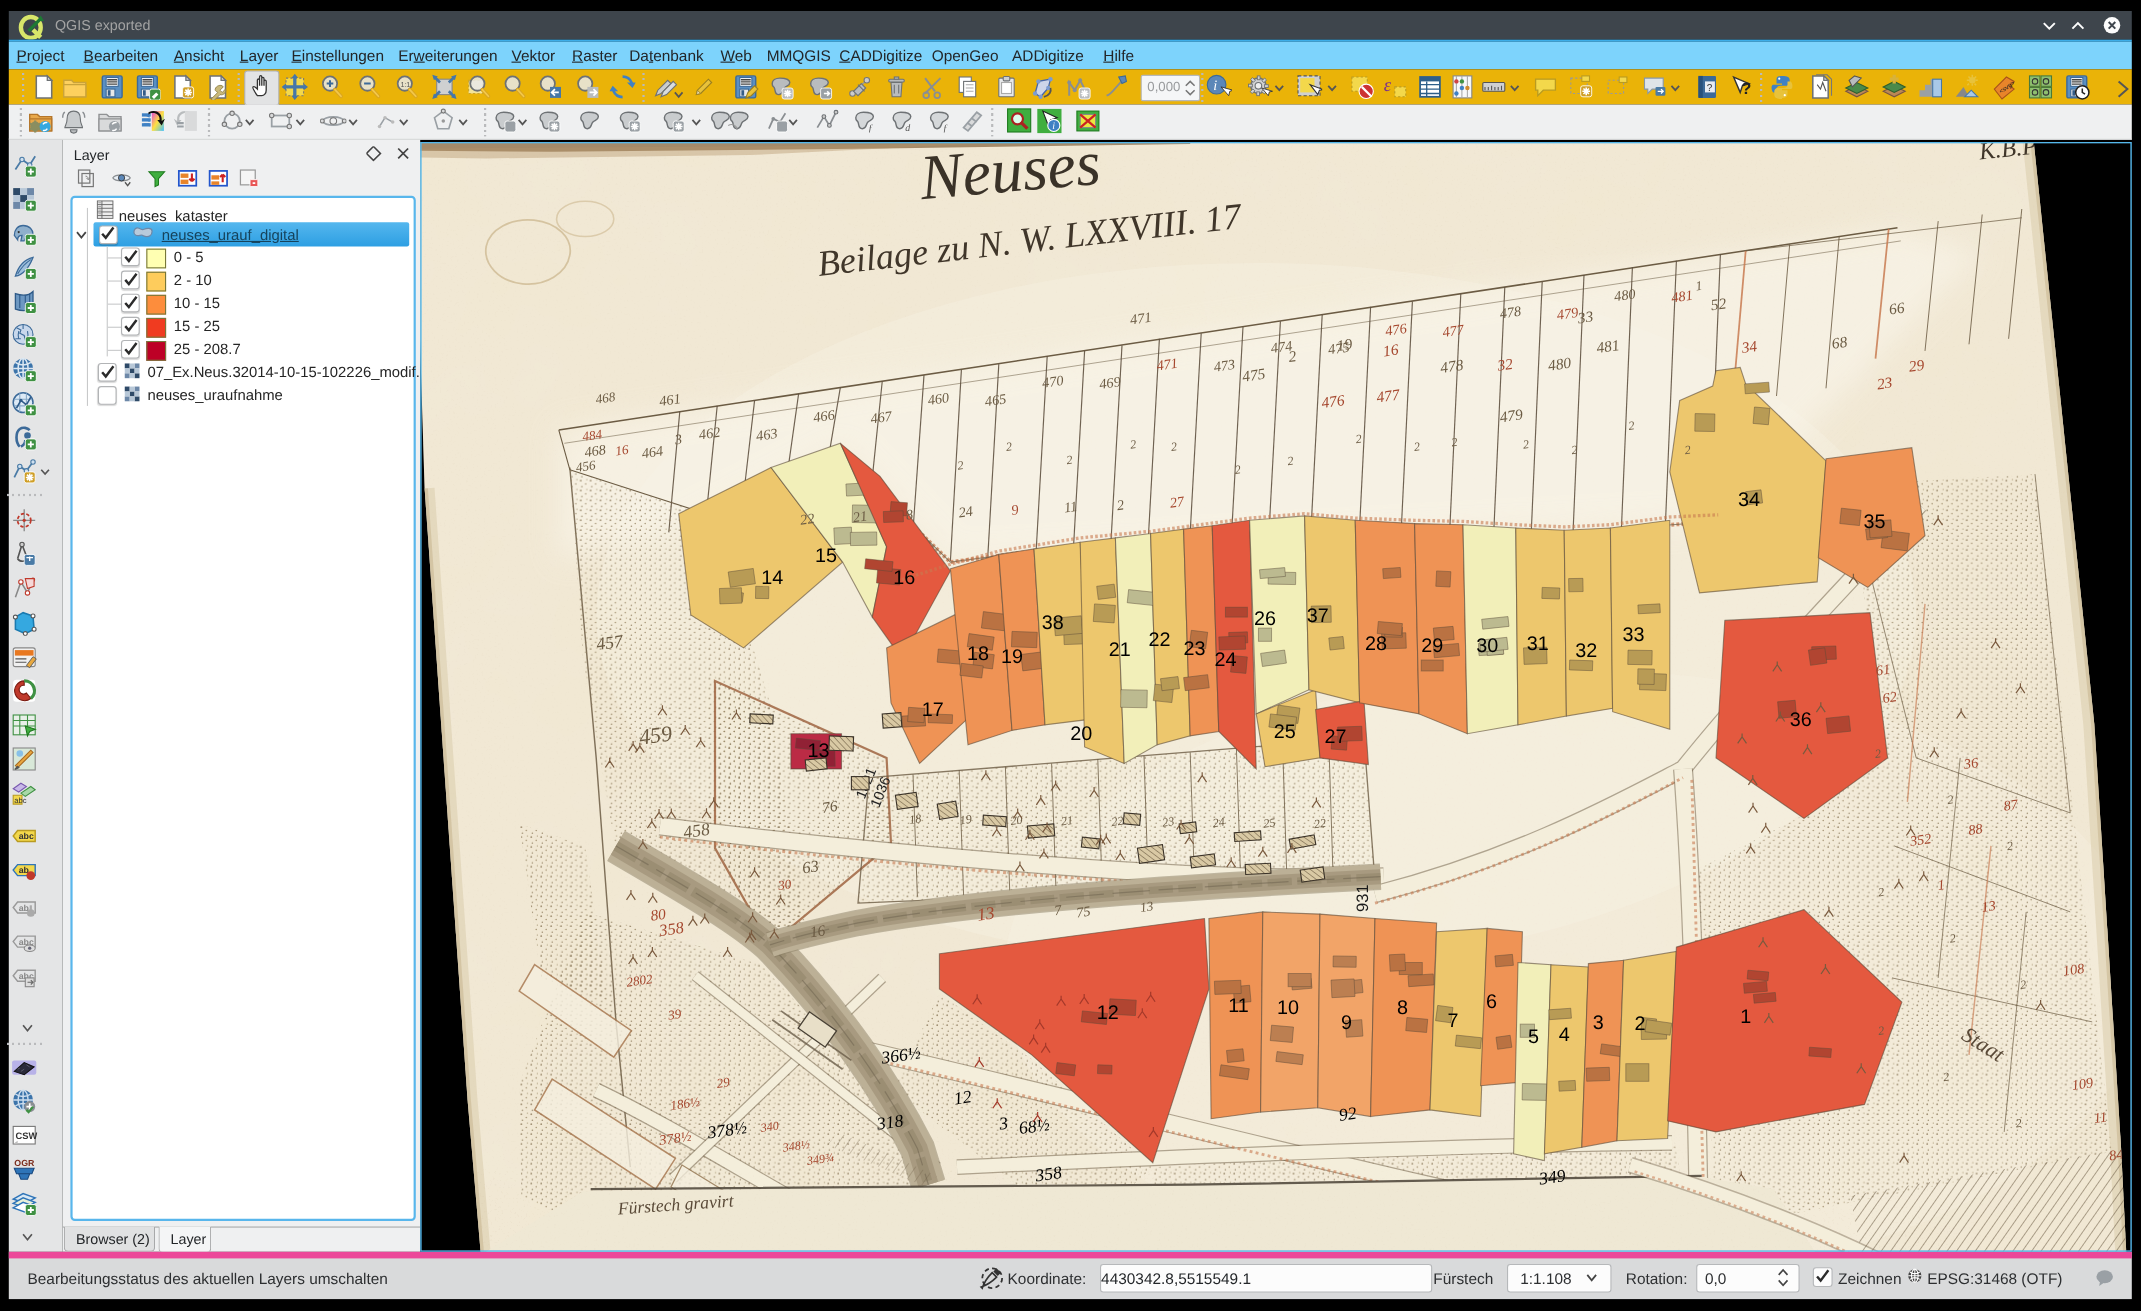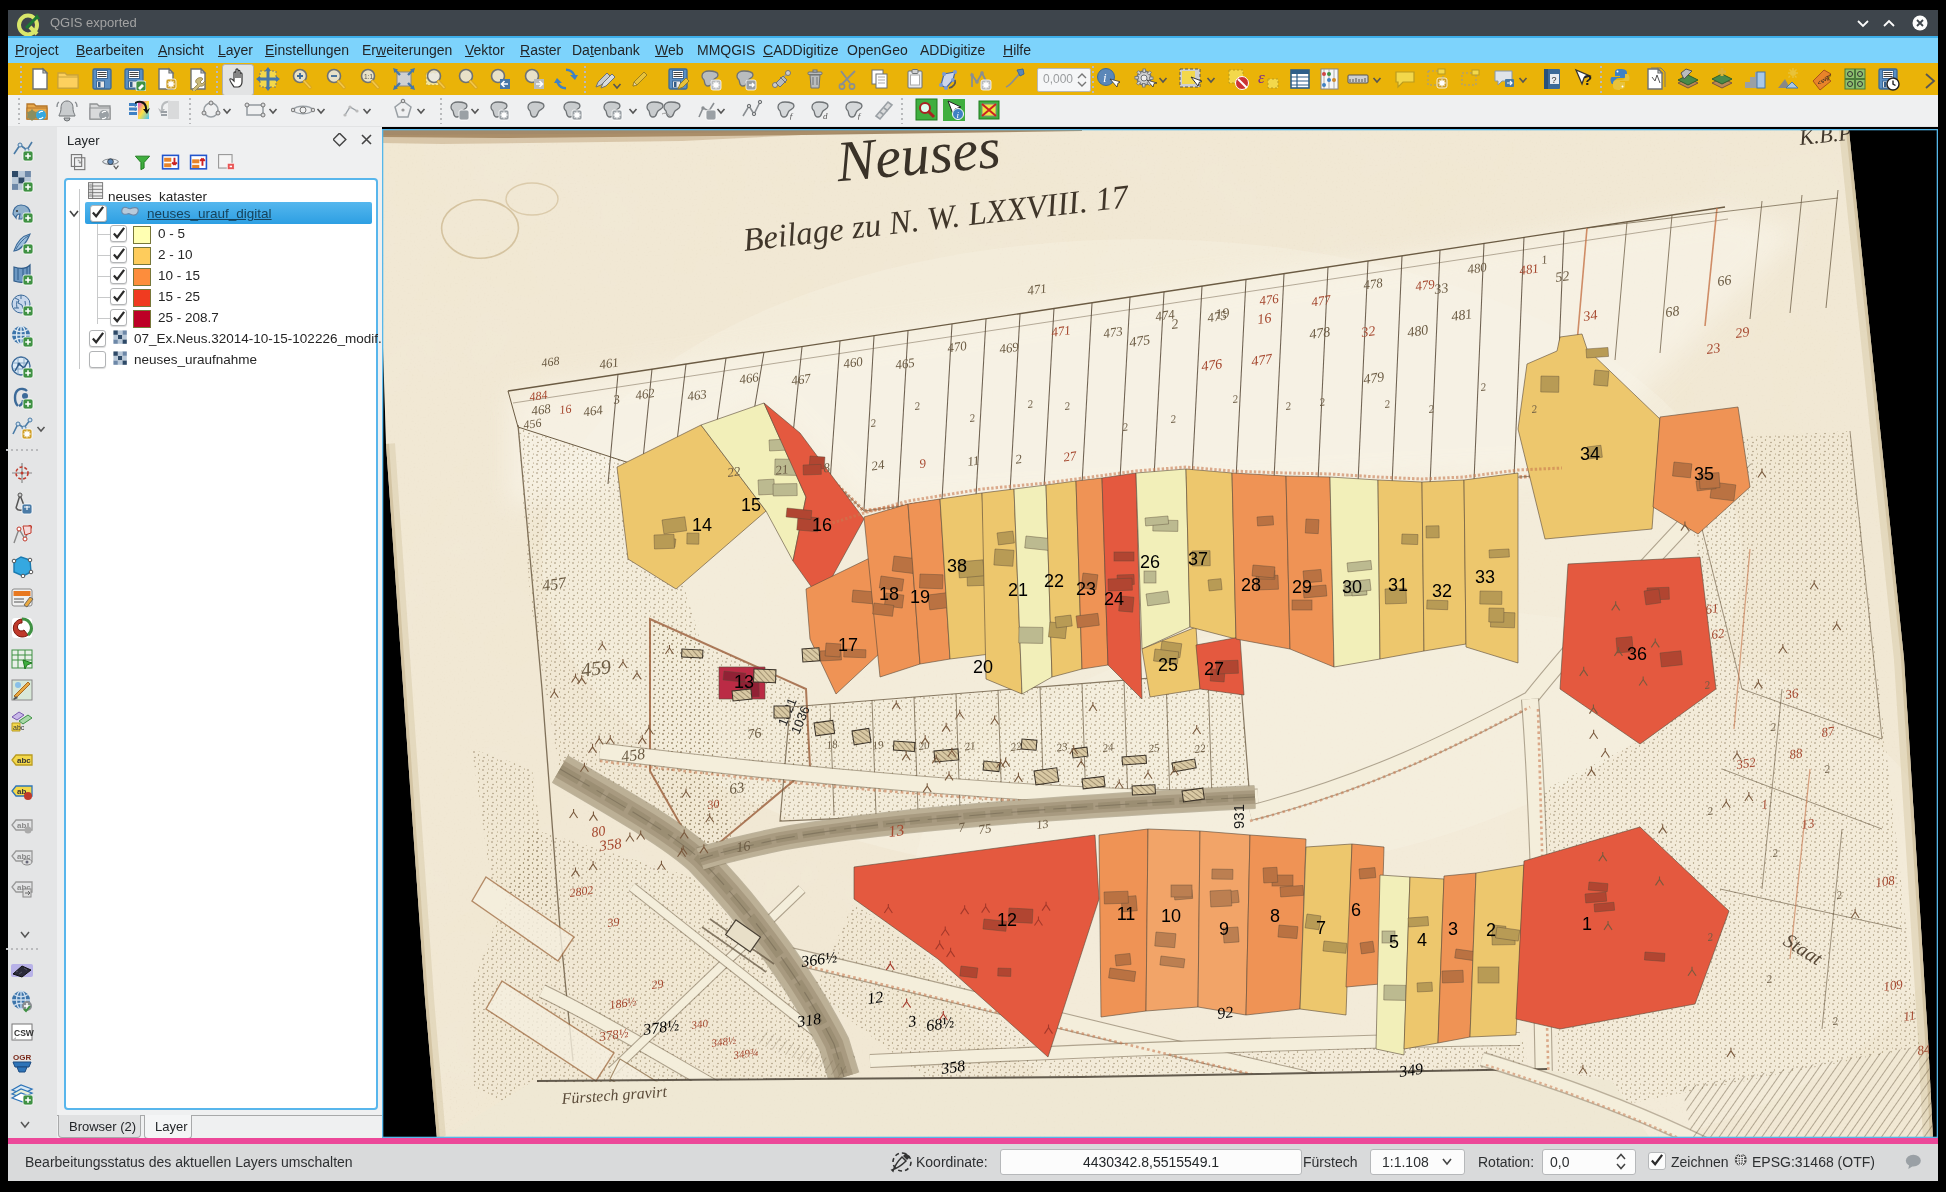--- a/index.html
+++ b/index.html
@@ -893,21 +893,21 @@
 <span class="abs" style="left:98px;top:992px;font-size:13px">Layer</span>
 </div>
 <div id="statusbar" class="abs">
 <span style="left:17px">Bearbeitungsstatus des aktuellen Layers umschalten</span>
 <svg class="abs" style="left:882px;top:6px" width="24" height="24" viewBox="0 0 24 24">
       <path d="M3 21c2-6 4-9 9-14l4 4c-5 5-8 7-14 9z" fill="none" stroke="#333" stroke-width="1.5"></path>
       <path d="M13 6l3-3 4 4-3 3z" fill="#333"></path>
       <circle cx="12" cy="12" r="9" fill="none" stroke="#333" stroke-width="1.6" stroke-dasharray="4 3"></circle>
     </svg>
 <span style="left:908px">Koordinate:</span>
-<div class="abs" style="left:992px;top:5px;width:300px;height:24px;background:#fcfcfc;border:1px solid #b6b8ba;border-radius:3px;text-align:center;font-size:14px;color:#232629"><span class="abs" style="left:0;right:0;top:4px;position:relative">4430342.8,5515549.1</span></div>
+<div class="abs" style="left:992px;top:5px;width:300px;height:24px;background:#fcfcfc;border:1px solid #b6b8ba;border-radius:3px;text-align:left;font-size:14px;color:#232629"><span class="abs" style="left:0;right:0;top:4px;position:relative">4430342.8,5515549.1</span></div>
 <span style="left:1295px">Fürstech</span>
 <div class="abs" style="left:1362px;top:5px;width:93px;height:24px;background:#fcfcfc;border:1px solid #b6b8ba;border-radius:3px;font-size:14px;color:#232629"></div>
 <span style="left:1374px">1:1.108</span>
 <svg class="abs" style="left:1432px;top:13px" width="14" height="10" viewBox="0 0 14 10">
       <path d="M3 2l4 5 4-5" fill="none" stroke="#444" stroke-width="1.6"></path>
     </svg>
 <span style="left:1470px">Rotation:</span>
 <div class="abs" style="left:1534px;top:5px;width:92px;height:24px;background:#fcfcfc;border:1px solid #b6b8ba;border-radius:3px"></div>
 <span style="left:1542px">0,0</span>
 <svg class="abs" style="left:1606px;top:8px" width="14" height="19" viewBox="0 0 14 19">

